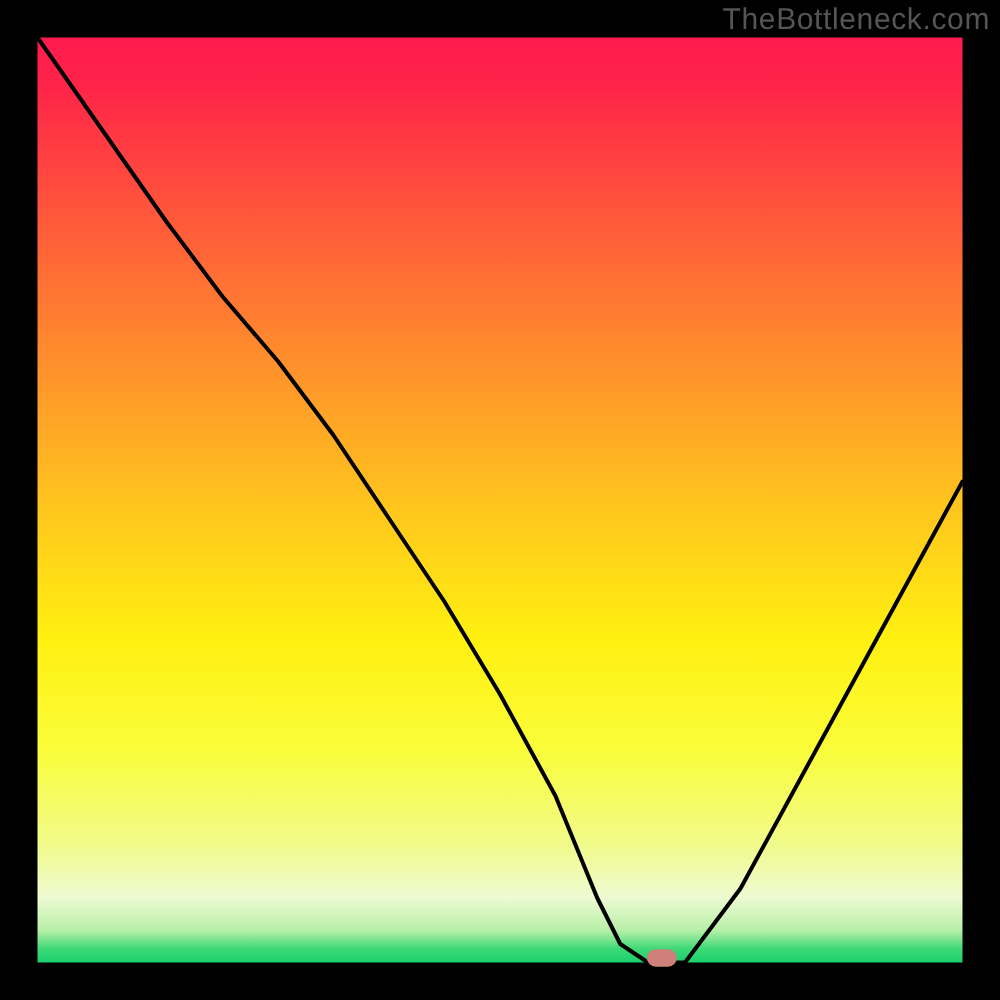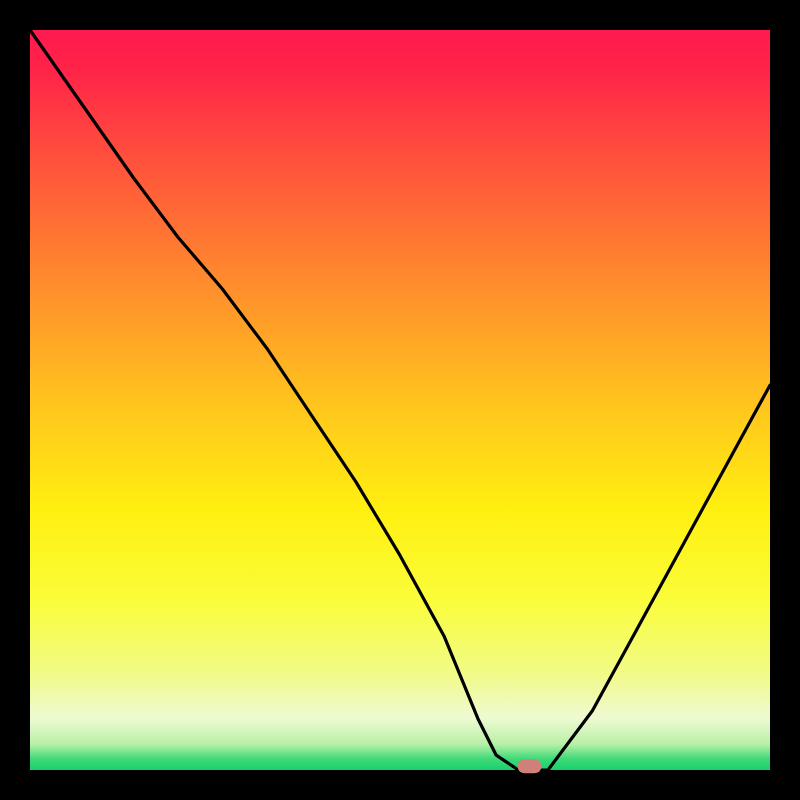--- a/index.html
+++ b/index.html
@@ -33,20 +33,21 @@
     top: 0;
     width: 800px;
     height: 800px;
     display: block;
   }
 </style>
 </head>
 <body>
 
 <div class="stage">
+  <div class="watermark">TheBottleneck.com</div>
 
   <svg class="plot" viewBox="0 0 800 800">
     <defs>
       <linearGradient id="bg-grad" x1="0" y1="0" x2="0" y2="1">
           <stop offset="0.00%" stop-color="#ff1a4f"></stop>
           <stop offset="5.00%" stop-color="#ff2349"></stop>
           <stop offset="20.00%" stop-color="#ff5a3a"></stop>
           <stop offset="35.00%" stop-color="#ff8f2c"></stop>
           <stop offset="50.00%" stop-color="#ffc31e"></stop>
           <stop offset="65.00%" stop-color="#fff010"></stop>

